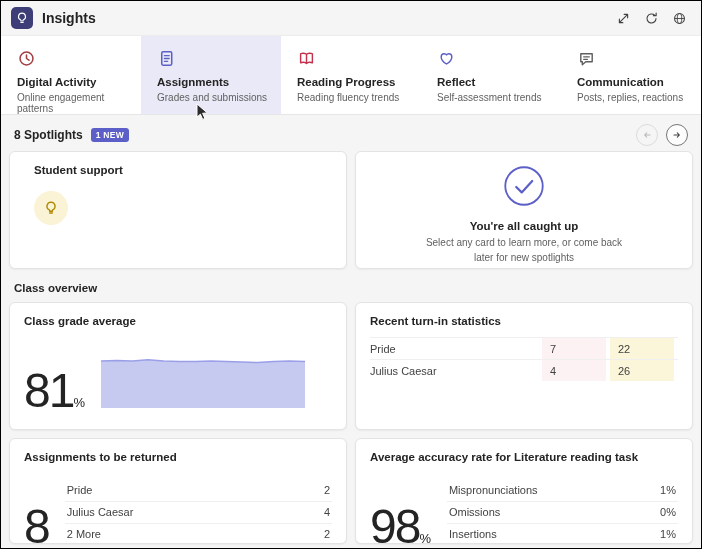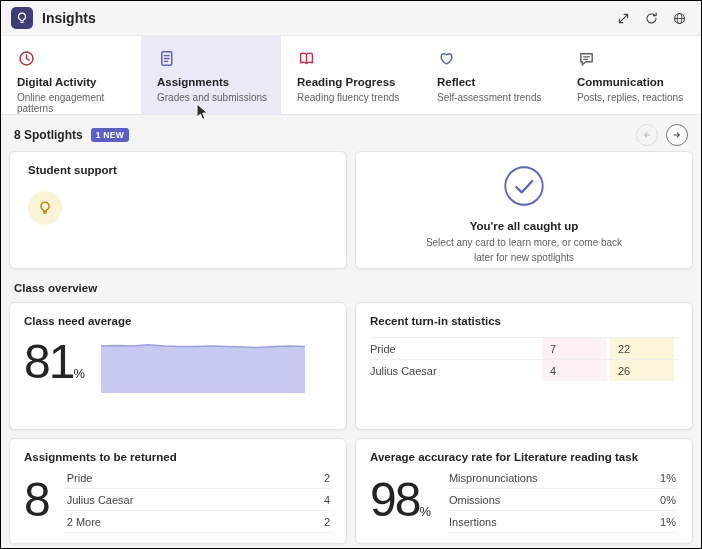--- a/index.html
+++ b/index.html
@@ -28,39 +28,39 @@
   .spot-head{display:flex;align-items:center;height:32px;padding:0 5px;}
   .spot-count{font-size:12px;font-weight:bold;color:#242424;}
   .new-badge{background:var(--accent,#5b5fc7);color:#fff;font-size:8.5px;font-weight:bold;padding:2px 5px;border-radius:3px;margin-left:8px;letter-spacing:.3px;}
   .spot-nav{margin-left:auto;display:flex;gap:8px;}
   .nav-circle{width:22px;height:22px;border-radius:50%;background:#f5f5f5;display:flex;align-items:center;justify-content:center;cursor:pointer;padding:0;}
   .nav-circle.prev{border:1px solid #dcdcdc;color:#b8b8b8;}
   .nav-circle.next{border:1px solid #767676;color:#424242;background:#fdfdfd;}
 
   .card{background:#fff;border:1px solid #e3e3e3;border-radius:6px;box-shadow:0 1px 2px rgba(0,0,0,.05);}
   .spot-row{display:flex;gap:8px;}
-  .spotlight{flex:1;height:118px;padding:12px 18px;cursor:pointer;}
+  .spotlight{flex:1;height:118px;padding:12px 24px;cursor:pointer;}
   .spotlight h3{font-size:11.5px;font-weight:bold;color:#242424;}
   .spot-body{display:flex;gap:12px;margin-top:15px;align-items:flex-start;}
   .spot-circle{width:34px;height:34px;border-radius:50%;display:flex;align-items:center;justify-content:center;flex:none;}
   .spot-circle.yellow{background:#fbf3d5;}
   .spot-circle.pink{background:#fceef5;}
   .spot-text{font-size:11px;color:#424242;line-height:1.5;padding-top:1px;}
   .spot-text b{color:#242424;}
   .updated-badge{display:inline-block;background:var(--badge-dark,#464775);color:#fff;font-size:7.5px;font-weight:bold;padding:2px 4px;border-radius:2px;margin-right:4px;letter-spacing:.4px;transform:translateY(-1px);}
   .caught-up{display:flex;flex-direction:column;align-items:center;text-align:center;padding-top:13px;}
   .caught-up h3{margin-top:9px;}
   .caught-up p{font-size:10px;color:#616161;margin-top:4px;line-height:1.45;max-width:200px;}
 
   .section-label{font-size:11.5px;font-weight:bold;color:#242424;margin:13px 5px 8px;}
   .grid{display:grid;grid-template-columns:1fr 1fr;grid-template-rows:128px 106px;gap:8px;}
   .gcard{padding:12px 14px;overflow:hidden;}
   .gcard h3{font-size:11.5px;font-weight:bold;color:#242424;}
   .metric-body{display:flex;align-items:center;gap:16px;margin-top:4px;}
-  .big-num{font-size:48px;color:#242424;letter-spacing:-2px;line-height:1.3;flex:none;}
+  .big-num{font-size:48px;color:#242424;letter-spacing:-2px;line-height:1.3;flex:none;margin-top:29px;}
   .big-num .unit{font-size:13px;letter-spacing:0;color:#242424;}
   .trend{flex:none;margin-top:6px;}
 
   .tbl{margin-top:10px;font-size:11px;color:#424242;}
   .tbl-row{display:flex;align-items:stretch;height:22px;border-top:1px solid #efefef;}
   .tbl-row.head{border-top:none;font-weight:bold;color:#242424;height:20px;}
   .tbl-name{flex:1;display:flex;align-items:center;}
   .tbl-cell{width:64px;margin-right:4px;padding-left:8px;display:flex;align-items:center;}
   .tbl-row:not(.head) .cell-missing{background:var(--missing-bg,#fcf2f4);}
   .tbl-row:not(.head) .cell-late{background:var(--late-bg,#fbf6d9);}
@@ -205,21 +205,21 @@
         <p>Select any card to learn more, or come back later for new spotlights</p>
       </section>
 
     </div>
 
     <div class="section-label">Class overview</div>
 
     <div class="grid">
 
       <section class="card gcard">
-        <h3>Class need average</h3>
+        <h3>Class grade average</h3>
         <div class="metric-body">
           <div class="big-num"><span>81</span><span class="unit">%</span></div>
           <svg class="trend" width="204" height="56" viewBox="0 0 226 56" preserveAspectRatio="none">
             <polygon points="0,56 0.0,9.0 17.4,8.4 34.8,9.0 52.2,7.8 69.5,9.0 86.9,9.5 104.3,9.5 121.7,9.0 139.1,9.5 156.5,10.1 173.8,10.6 191.2,9.5 208.6,9.0 226.0,9.5 226,56" fill="var(--chart-fill,#c6c9f0)"></polygon>
             <polyline points="0.0,9.0 17.4,8.4 34.8,9.0 52.2,7.8 69.5,9.0 86.9,9.5 104.3,9.5 121.7,9.0 139.1,9.5 156.5,10.1 173.8,10.6 191.2,9.5 208.6,9.0 226.0,9.5" fill="none" stroke="var(--chart-line,#9aa0e8)" stroke-width="1.5"></polyline>
           </svg>
         </div>
       </section>
 
       <section class="card gcard">

